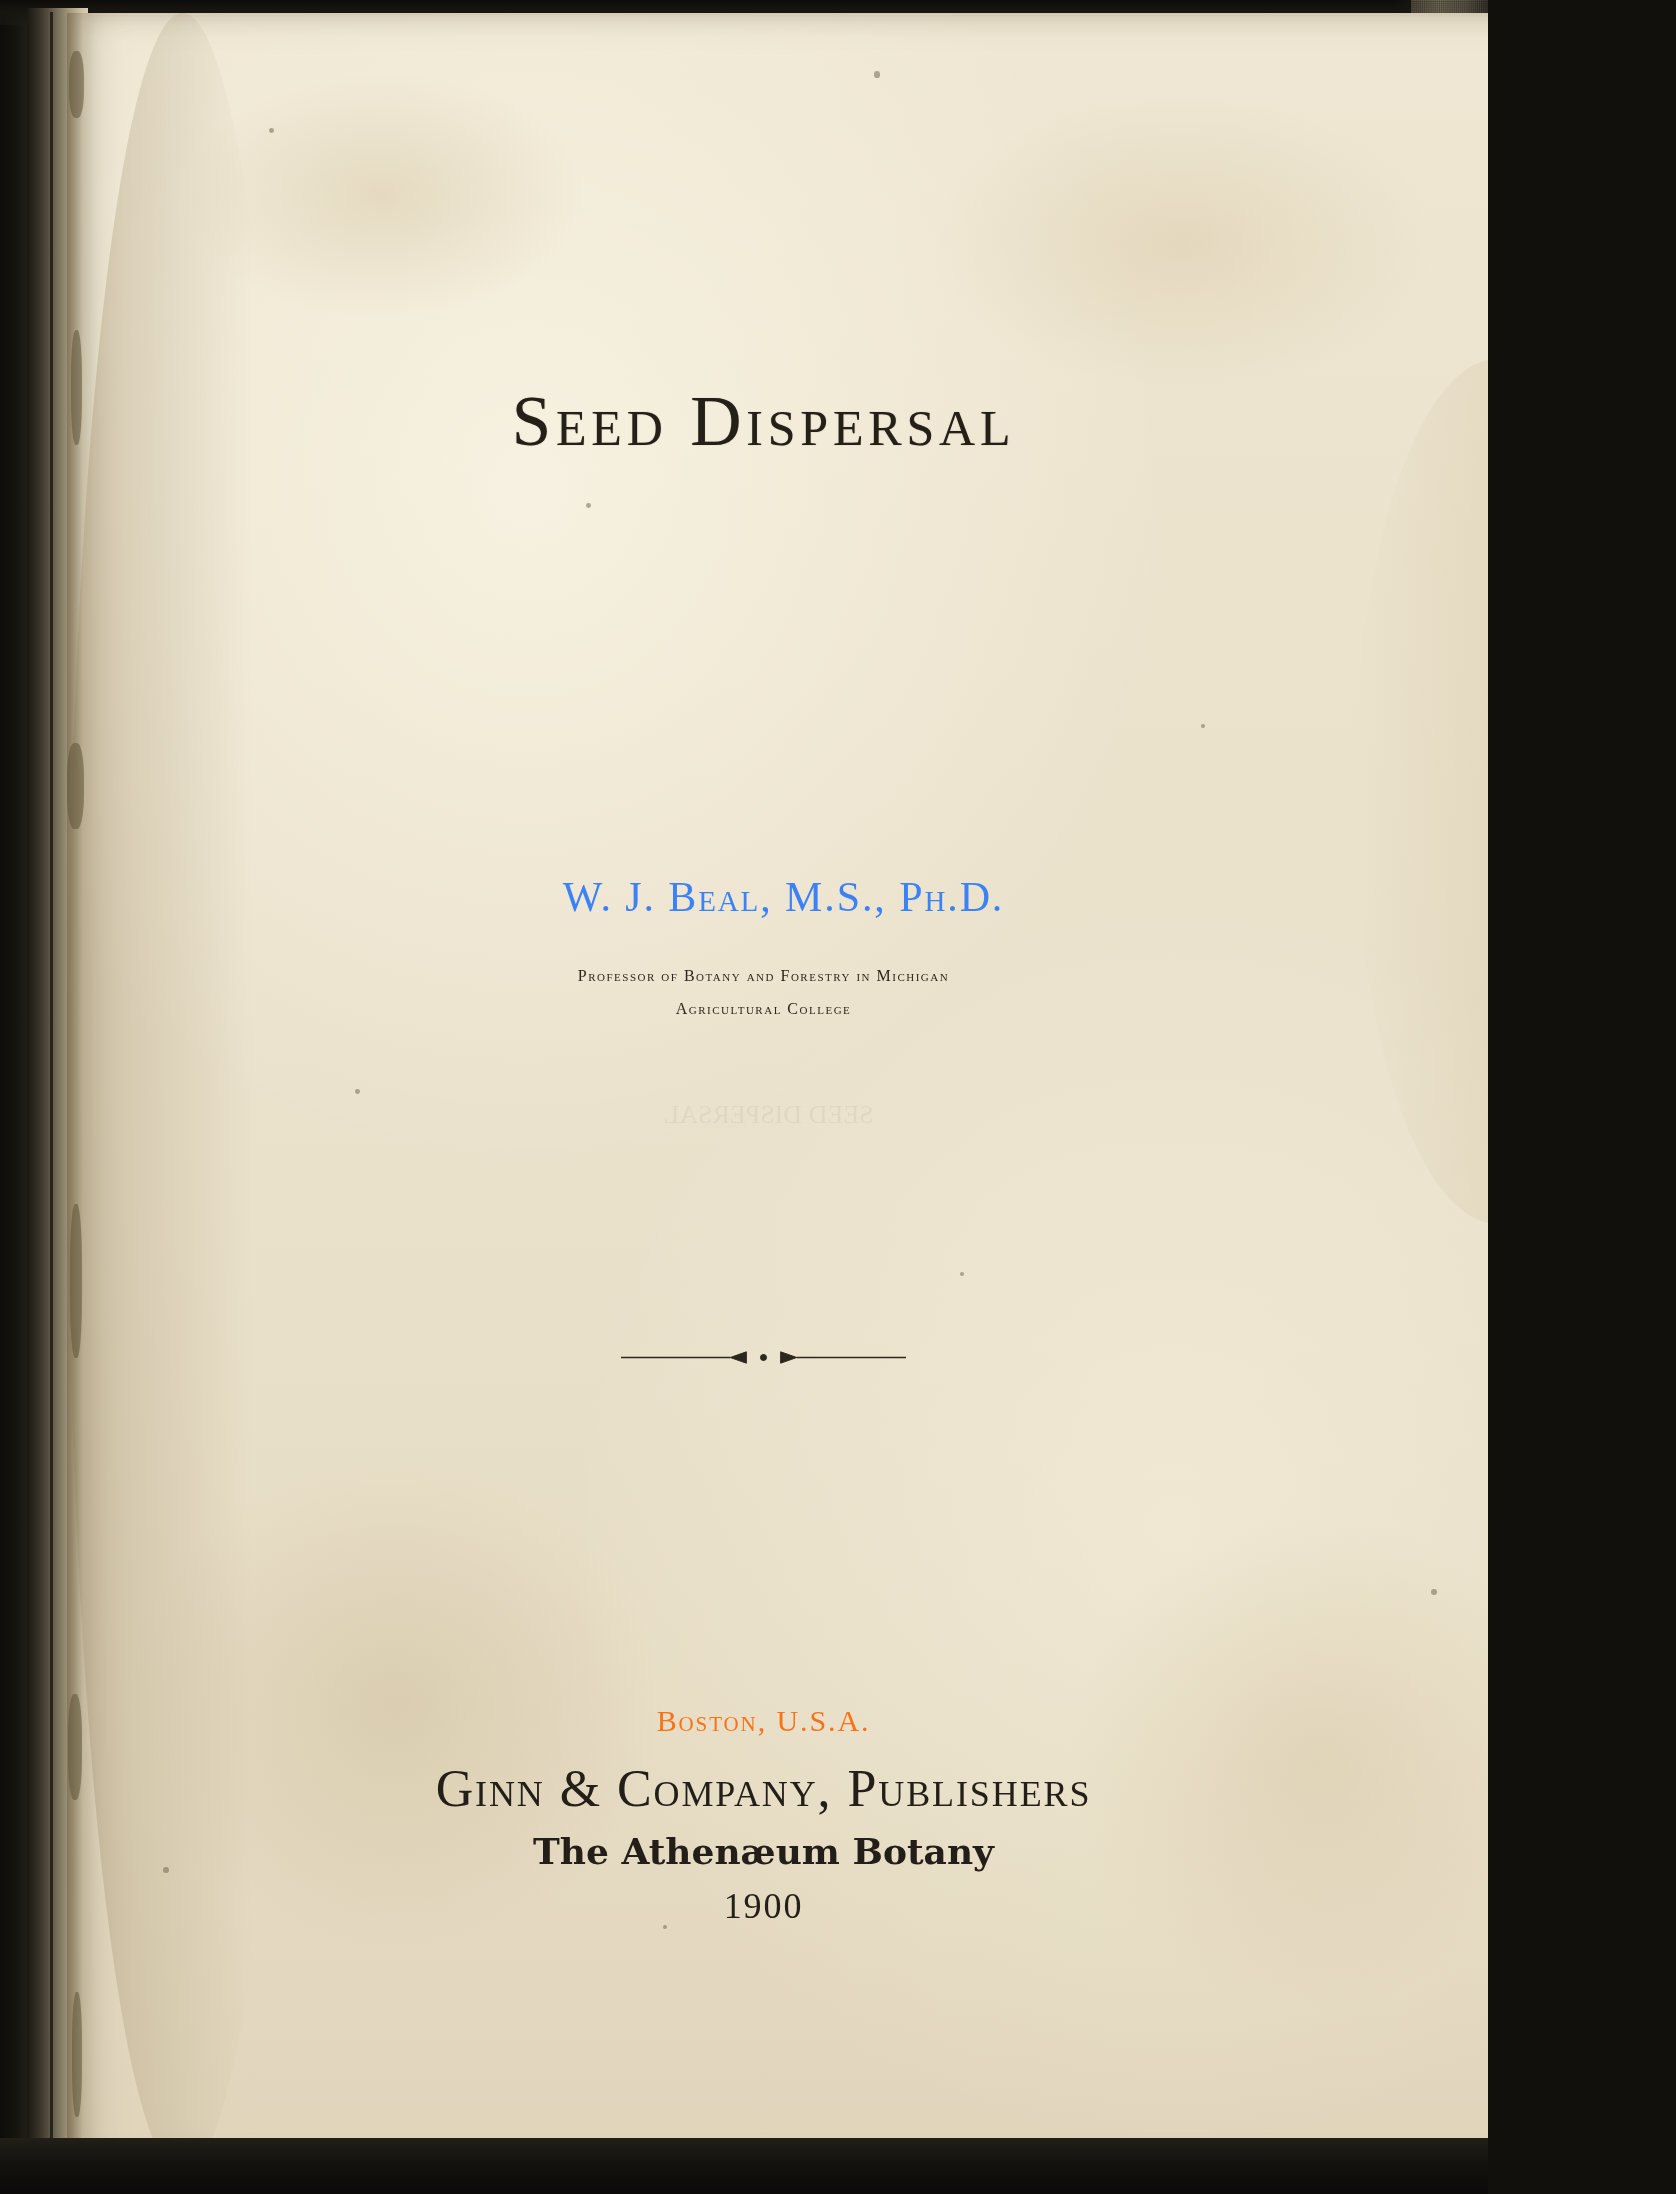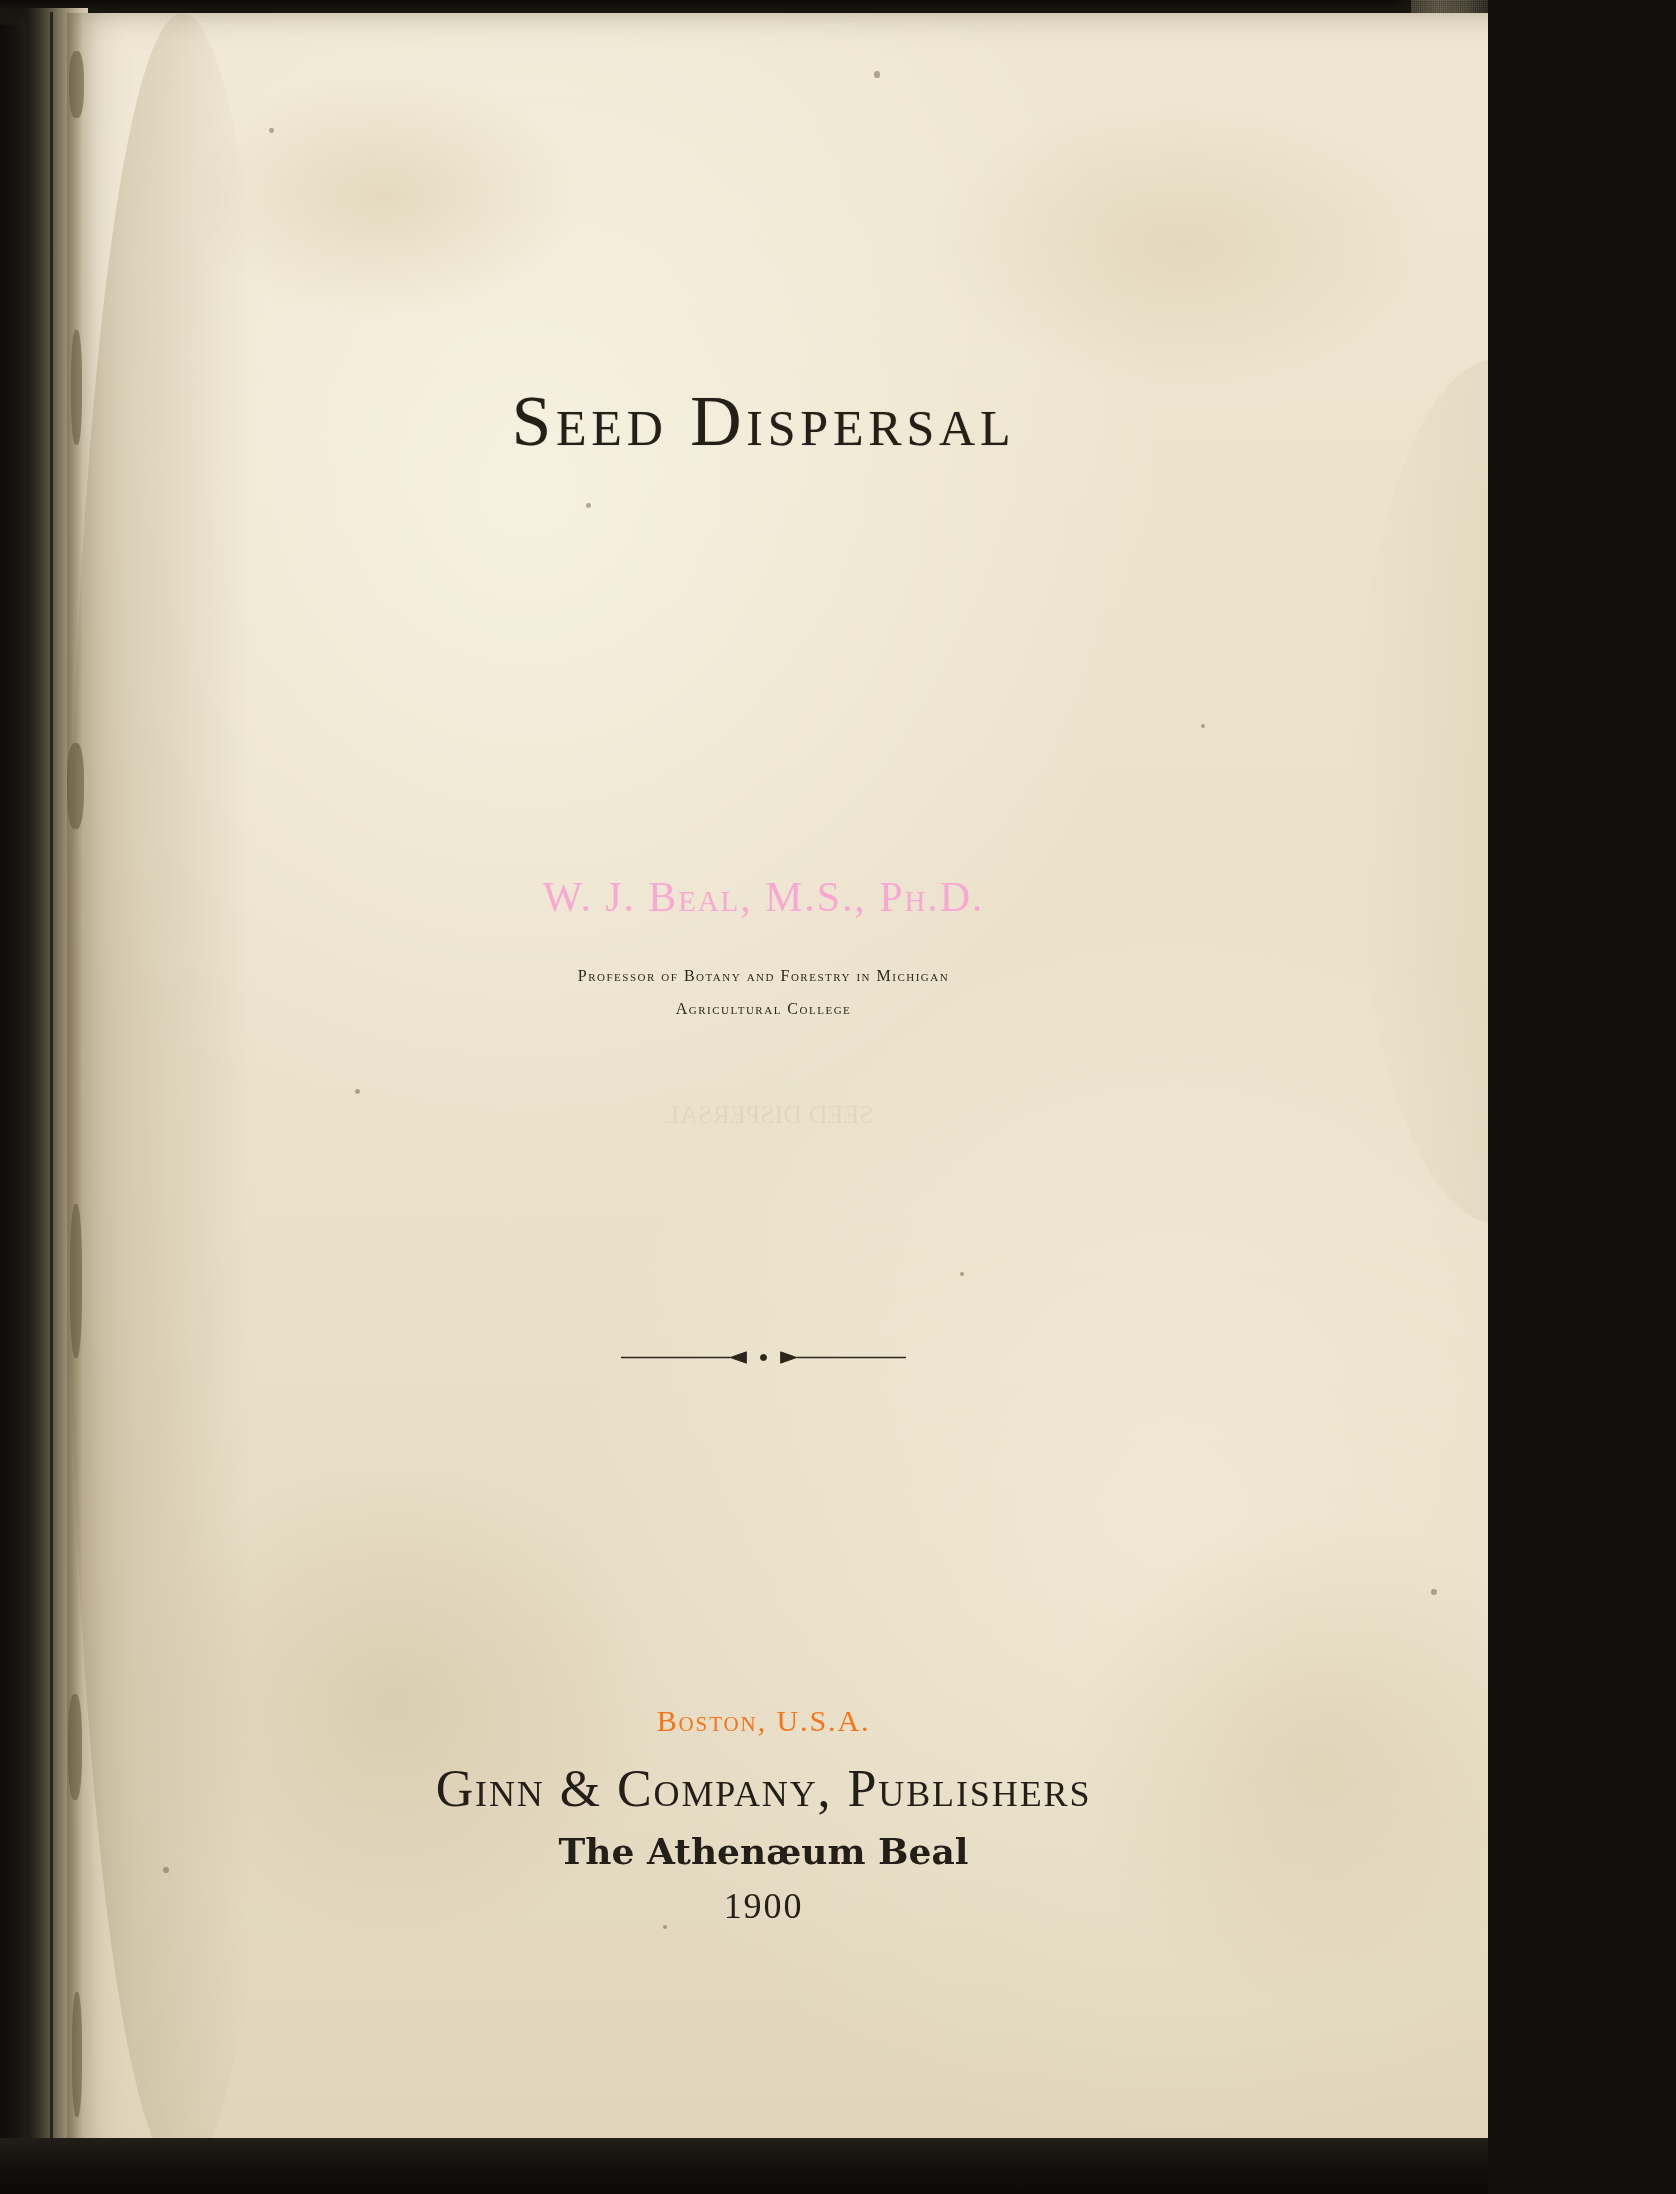--- a/index.html
+++ b/index.html
@@ -160,21 +160,22 @@
   }
 
   .author {
     position: absolute;
     top: 860px;
     left: 0;
     width: 1393px;
     font-size: 42px;
     letter-spacing: 1.9px;
     font-variant: small-caps;
-    color: #f9a8d4;
+    color: #3b82f6;
+    padding-left: 20px;
   }
 
   .affil {
     position: absolute;
     top: 946px;
     left: 0;
     width: 1393px;
     font-size: 16px;
     letter-spacing: 1.5px;
     line-height: 33px;
@@ -315,21 +316,21 @@
           <path d="M690 10 L707 4 L707 16 Z"></path>
           <path d="M760 10 L743 4 L743 16 Z"></path>
           <circle cx="725" cy="10" r="3.2"></circle>
         </g>
       </svg>
     </div>
 
     <div class="imprint">
       <div class="imprint-city">Boston, U.S.A.</div>
       <div class="imprint-pub">Ginn &amp; Company, Publishers</div>
-      <div class="imprint-press">The Athenæum Beal</div>
+      <div class="imprint-press">The Athenæum Botany</div>
       <div class="imprint-year">1900</div>
     </div>
 
   </div>
 
   <div class="board-bottom"></div>
 
 </div>
 
 

